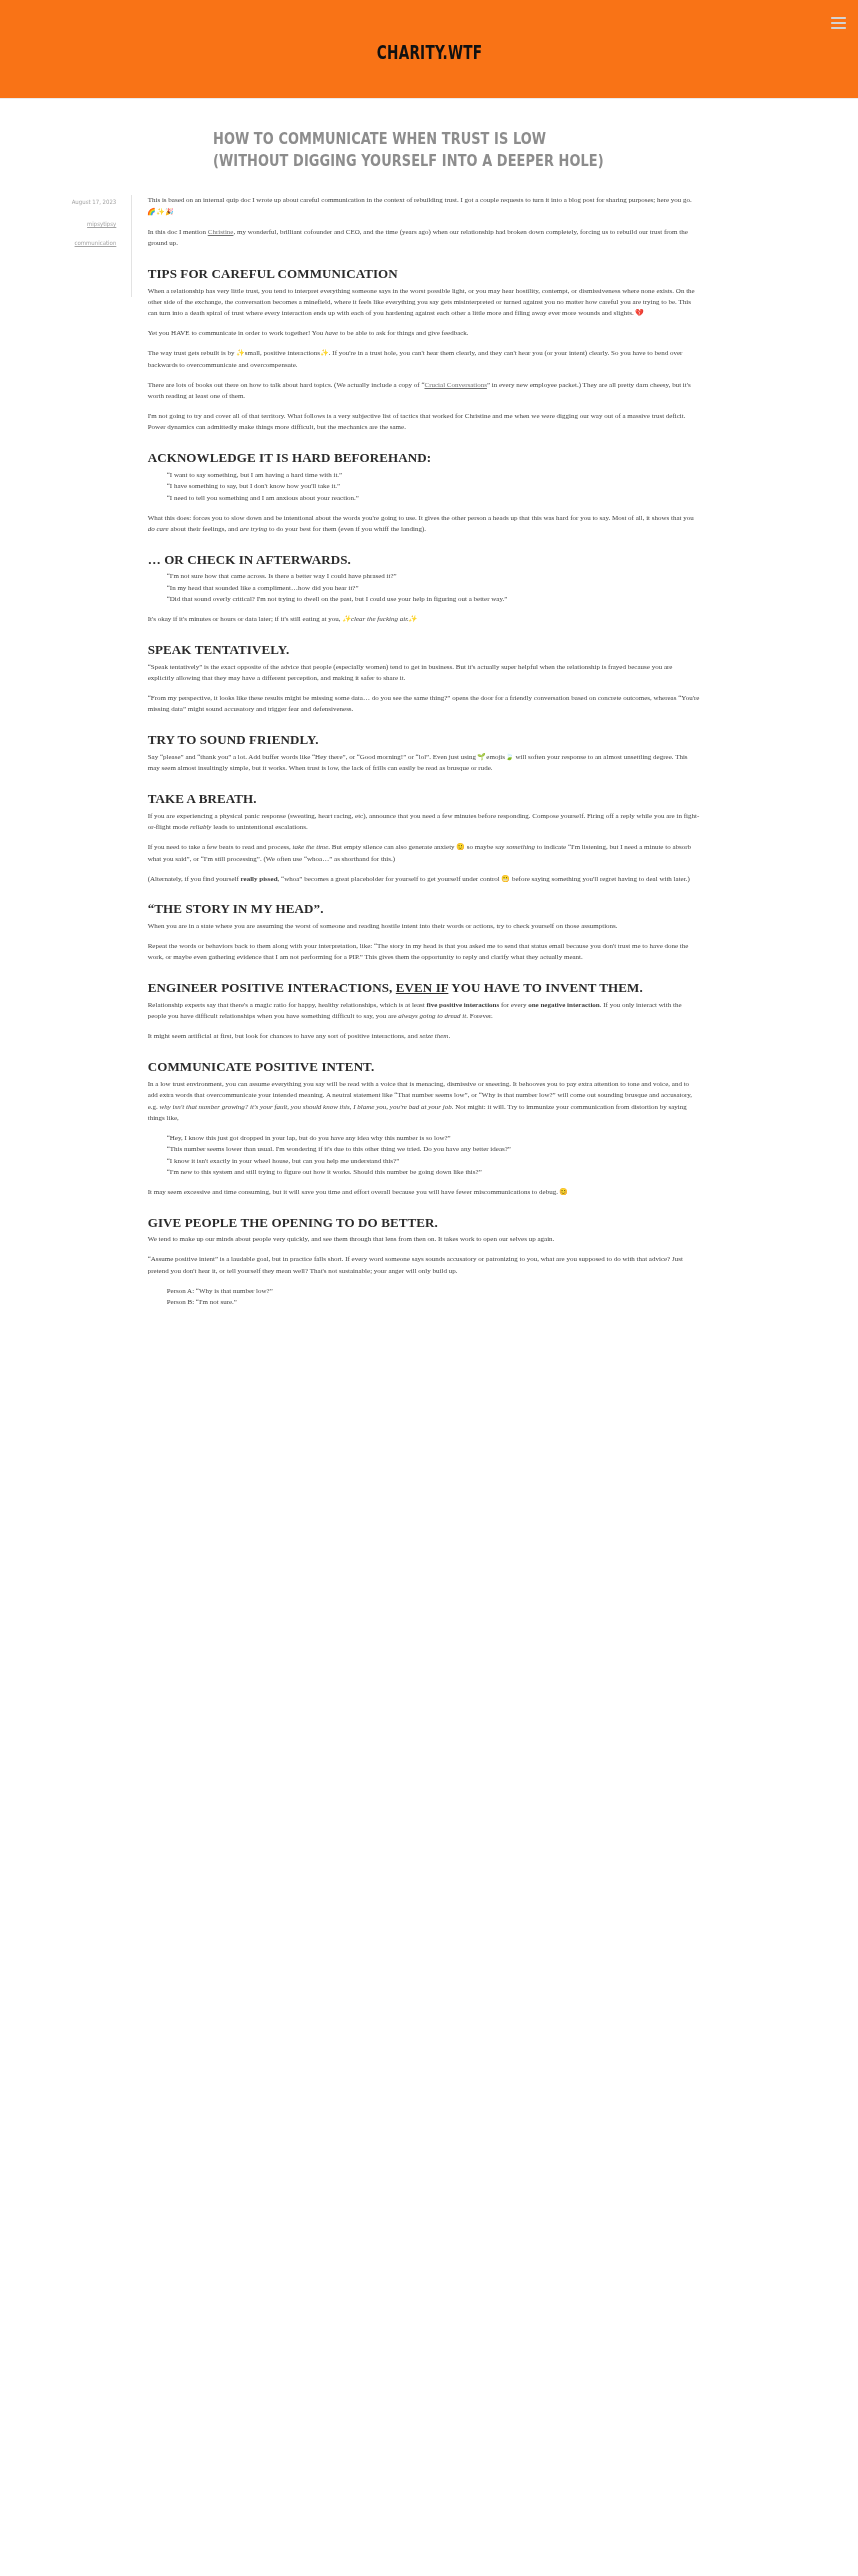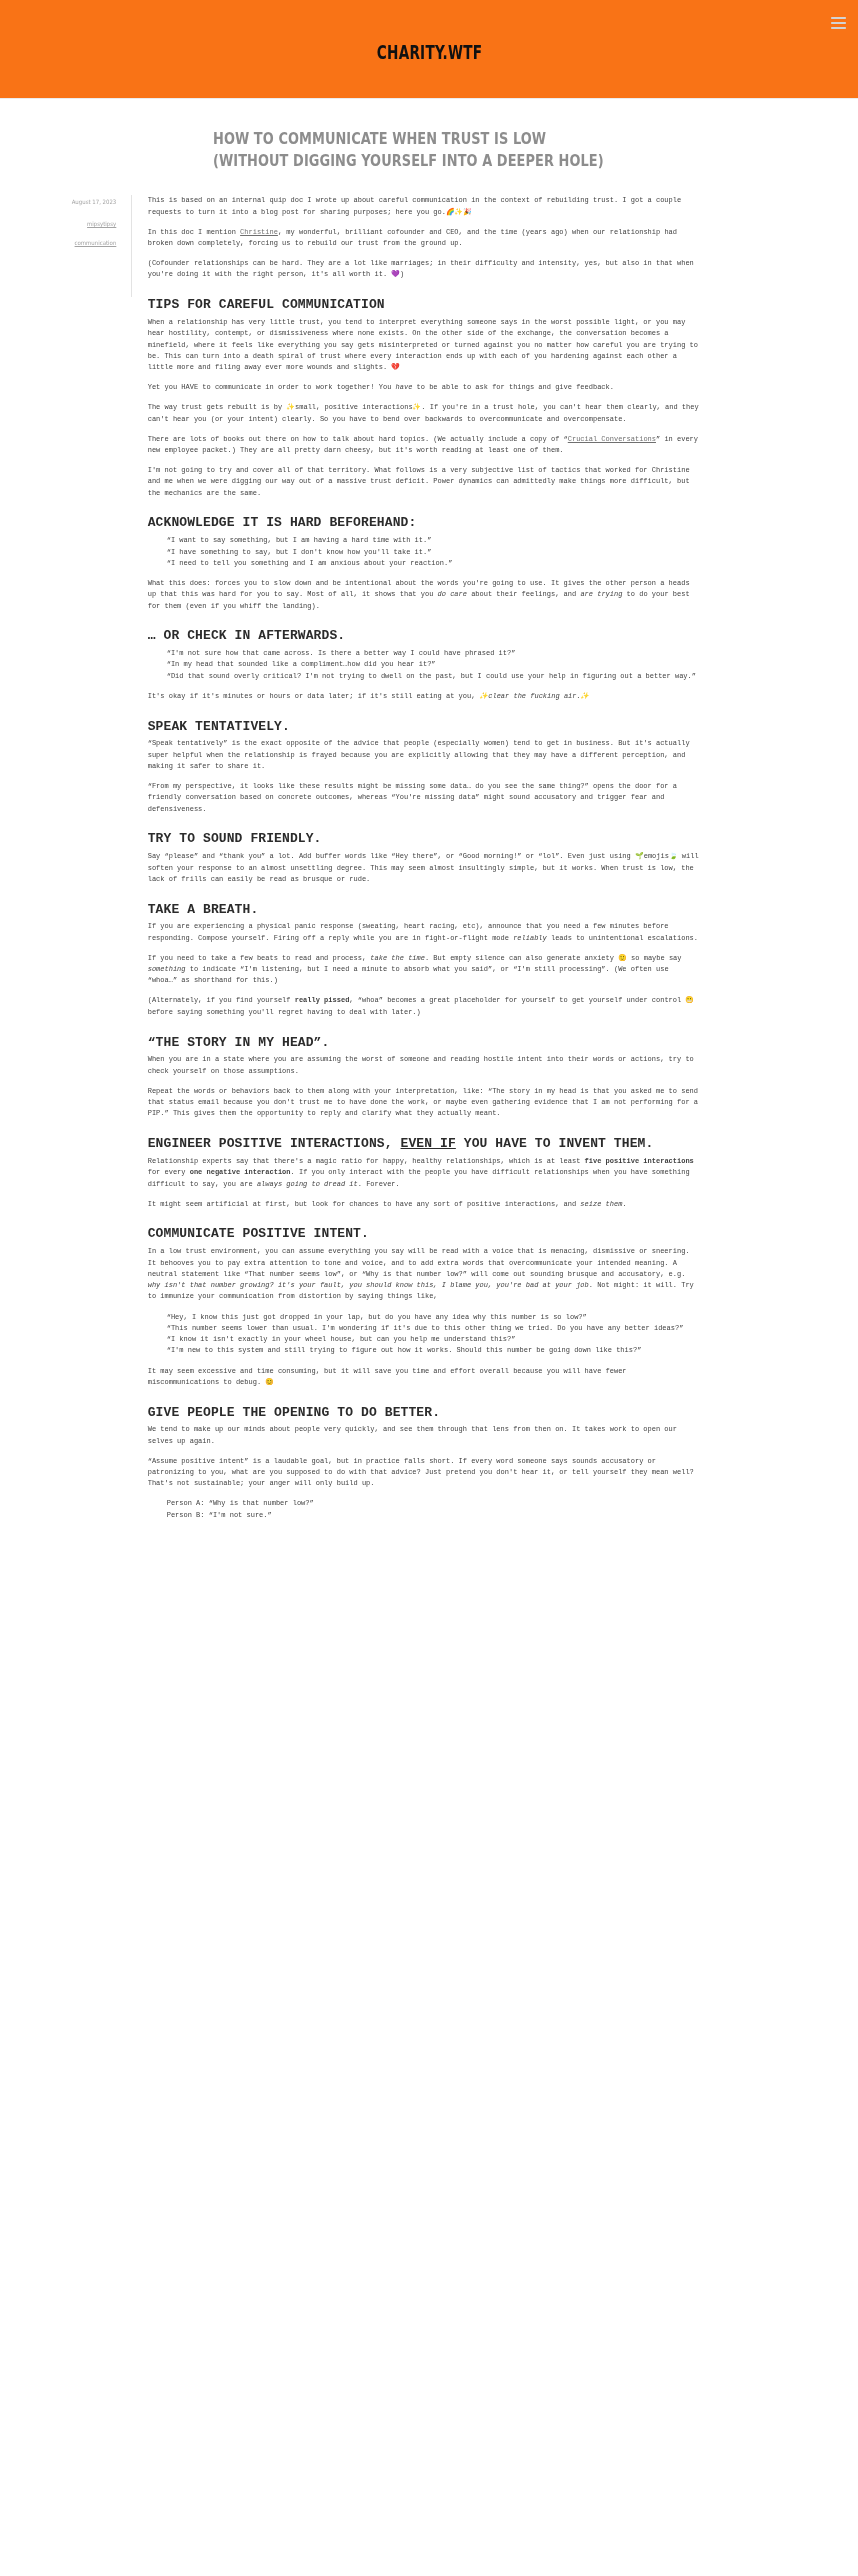--- a/index.html
+++ b/index.html
@@ -97,21 +97,21 @@
   .meta-rule {
     width: 0.7px;
     background: #e3e3e3;
     align-self: flex-start;
     height: 102px;
     margin-left: 0;
   }
   .post-content {
     width: 568px;
     padding-left: 16px;
-    font-family: Liberation Mono, monospace;
+    font-family: Liberation Serif, serif;
     font-size: 7px;
     line-height: 1.62;
     color: #3f3f3f;
   }
   .post-content p { margin: 0 0 8.7px 0; }
   .post-content h2 {
     font-size: 13px;
     line-height: 1.35;
     font-weight: 700;
     color: #2b2b2b;
@@ -159,21 +159,20 @@
     </aside>
 
     <div class="meta-rule"></div>
 
     <div class="post-content">
 
       <p>This is based on an internal quip doc I wrote up about careful communication in the context of rebuilding trust. I got a couple requests to turn it into a blog post for sharing purposes; here you go.🌈✨🎉</p>
 
       <p><span>In this doc I mention </span><a>Christine</a><span>, my wonderful, brilliant cofounder and CEO, and the time (years ago) when our relationship had broken down completely, forcing us to rebuild our trust from the ground up.</span></p>
 
-      <p>(Cofounder relationships can be hard. They are a lot like marriages; in their difficulty and intensity, yes, but also in that when you're doing it with the right person, it's all worth it. 💜)</p>
 
       <h2>Tips for careful communication</h2>
       <p>When a relationship has very little trust, you tend to interpret everything someone says in the worst possible light, or you may hear hostility, contempt, or dismissiveness where none exists. On the other side of the exchange, the conversation becomes a minefield, where it feels like everything you say gets misinterpreted or turned against you no matter how careful you are trying to be. This can turn into a death spiral of trust where every interaction ends up with each of you hardening against each other a little more and filing away ever more wounds and slights. 💔</p>
 
       <p><span>Yet you HAVE to communicate in order to work together! You </span><em>have</em><span> to be able to ask for things and give feedback.</span></p>
 
       <p>The way trust gets rebuilt is by ✨small, positive interactions✨. If you're in a trust hole, you can't hear them clearly, and they can't hear you (or your intent) clearly. So you have to bend over backwards to overcommunicate and overcompensate.</p>
 
       <p><span>There are lots of books out there on how to talk about hard topics. (We actually include a copy of “</span><a>Crucial Conversations</a><span>” in every new employee packet.) They are all pretty darn cheesy, but it's worth reading at least one of them.</span></p>
 

